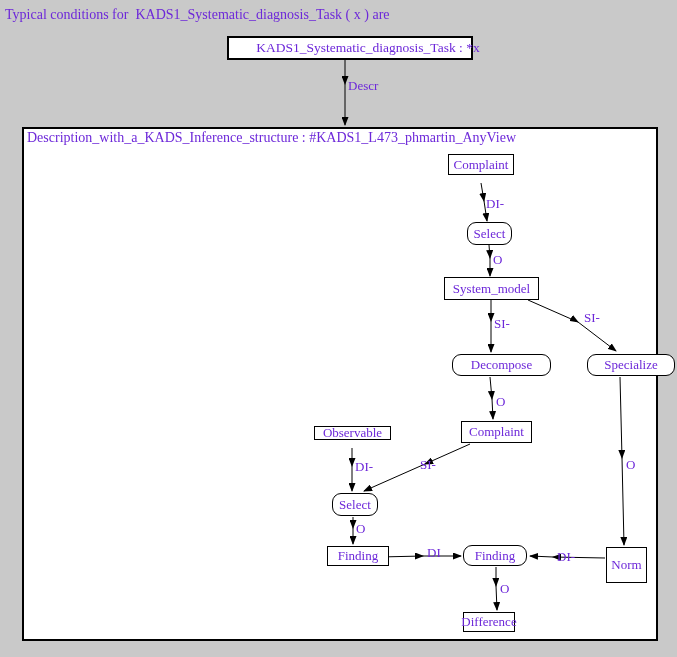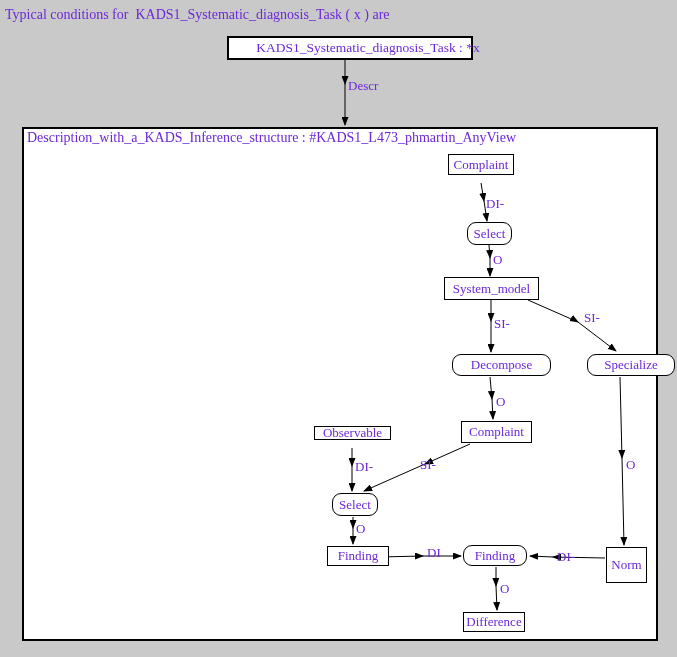--- a/index.html
+++ b/index.html
@@ -80,21 +80,21 @@
   <div class="node inference" style="left:467px;top:222px;width:45px;height:23px">Select</div>
   <div class="node" style="left:444px;top:277px;width:95px;height:23px">System_model</div>
   <div class="node inference" style="left:452px;top:354px;width:99px;height:22px">Decompose</div>
   <div class="node inference" style="left:587px;top:354px;width:88px;height:22px">Specialize</div>
   <div class="node" style="left:461px;top:421px;width:71px;height:22px">Complaint</div>
   <div class="node" style="left:314px;top:426px;width:77px;height:14px">Observable</div>
   <div class="node inference" style="left:332px;top:493px;width:46px;height:23px">Select</div>
   <div class="node" style="left:327px;top:546px;width:62px;height:20px">Finding</div>
   <div class="node inference" style="left:463px;top:545px;width:64px;height:21px">Finding</div>
   <div class="node" style="left:606px;top:547px;width:41px;height:36px">Norm</div>
-  <div class="node" style="left:463px;top:612px;width:62px;height:20px">Difference</div>
+  <div class="node" style="left:463px;top:612px;width:52px;height:20px">Difference</div>
 
   <div class="elabel" style="left:348px;top:79px">Descr</div>
   <div class="elabel" style="left:486px;top:197px">DI-</div>
   <div class="elabel" style="left:493px;top:253px">O</div>
   <div class="elabel" style="left:494px;top:317px">SI-</div>
   <div class="elabel" style="left:584px;top:311px">SI-</div>
   <div class="elabel" style="left:496px;top:395px">O</div>
   <div class="elabel" style="left:420px;top:458px">SI-</div>
   <div class="elabel" style="left:355px;top:460px">DI-</div>
   <div class="elabel" style="left:356px;top:522px">O</div>

